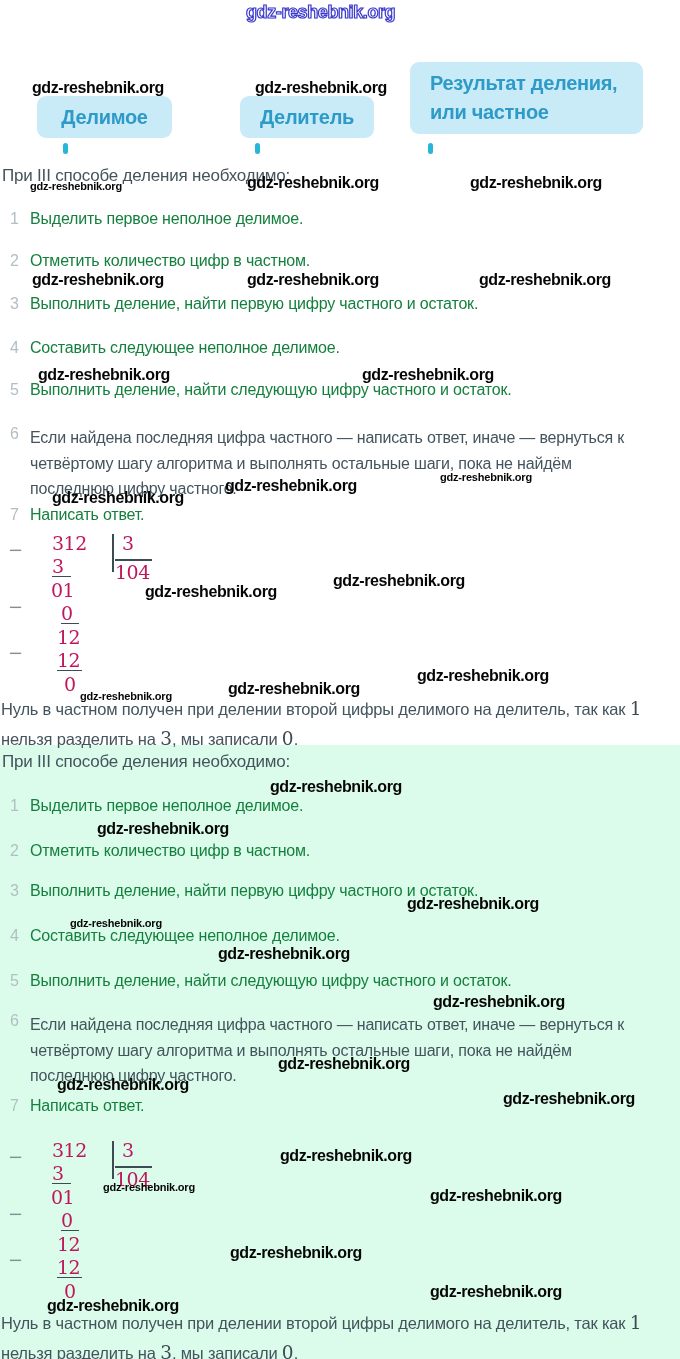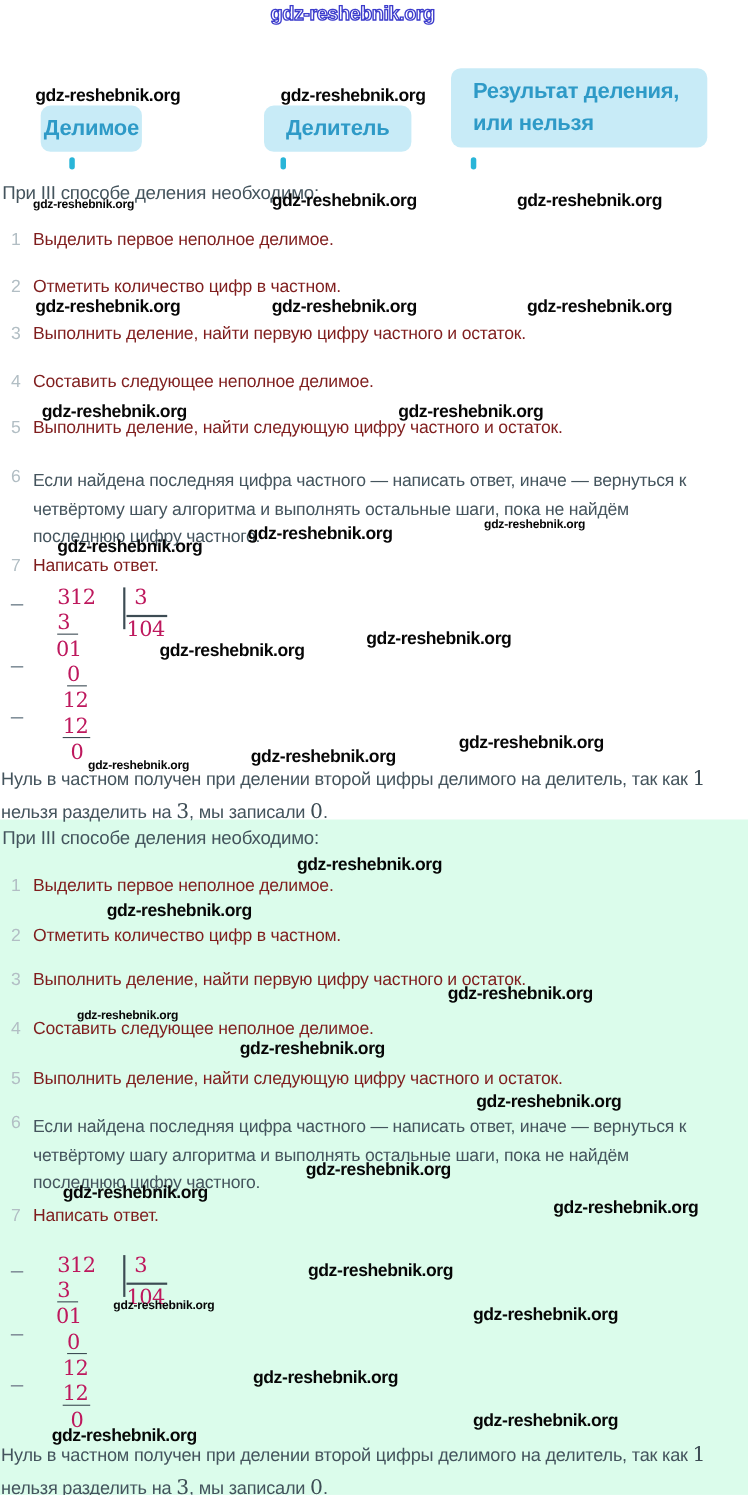--- a/index.html
+++ b/index.html
@@ -38,21 +38,21 @@
   
   .heading {
     position:absolute; left:2px; font-size:17px; color:#44545d;
     letter-spacing:-0.2px; white-space:nowrap;
   }
   .step { position:absolute; left:0; width:670px; }
   .step-num {
     position:absolute; left:10px; top:0; font-size:16px; color:#b2bec4;
   }
   .step-text {
-    position:absolute; left:30px; top:0; font-size:16px; color:#7f1d1d;
+    position:absolute; left:30px; top:0; font-size:16px; color:#15803d;
     letter-spacing:-0.2px; white-space:nowrap;
   }
   .step-lines {
     position:absolute; left:30px; top:0; font-size:16px; color:#44545d;
     letter-spacing:-0.2px; line-height:25.5px; white-space:nowrap;
   }
   
   .division { position:absolute; left:0; width:170px; height:165px; z-index:2; }
   .d-num {
     position:absolute; font-family:"DejaVu Serif", serif; font-size:19px;
@@ -102,29 +102,29 @@
 <body>
 
 <div class="page">
   <div class="green-bg"></div>
 
   <span class="wm-outline" style="left:246px; top:2px;">gdz-reshebnik.org</span>
 
   <span class="wm" style="left:32px;  top:79px;">gdz-reshebnik.org</span>
   <span class="wm" style="left:255px; top:79px;">gdz-reshebnik.org</span>
 
-  <div class="hbox hbox-center" style="left:37px; top:96px; width:92px; height:42px;">
+  <div class="hbox hbox-center" style="left:37px; top:96px; width:135px; height:42px;">
     <span>Делимое</span>
   </div>
   <div class="hbox hbox-center" style="left:240px; top:96px; width:134px; height:42px;">
     <span>Делитель</span>
   </div>
   <div class="hbox hbox-multi" style="left:410px; top:62px; width:233px; height:72px;">
     <div>Результат деления,</div>
-    <div>или нельзя</div>
+    <div>или частное</div>
   </div>
 
   <span class="tick" style="left:63px;  top:143px;"></span>
   <span class="tick" style="left:255px; top:143px;"></span>
   <span class="tick" style="left:428px; top:143px;"></span>
 
   <div class="heading" style="top:166px;">При III способе деления необходимо:</div>
 
   <span class="wm-sm" style="left:30px;  top:180px;">gdz-reshebnik.org</span>
   <span class="wm" style="left:247px; top:174px;">gdz-reshebnik.org</span>

